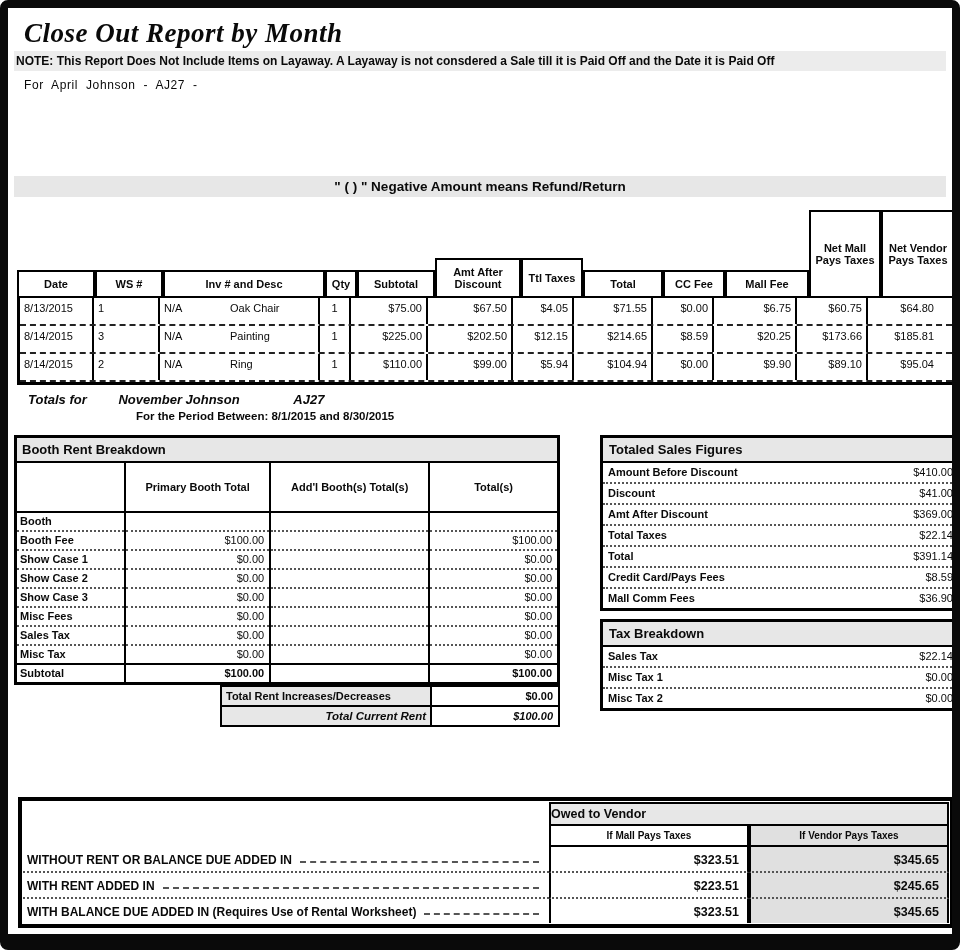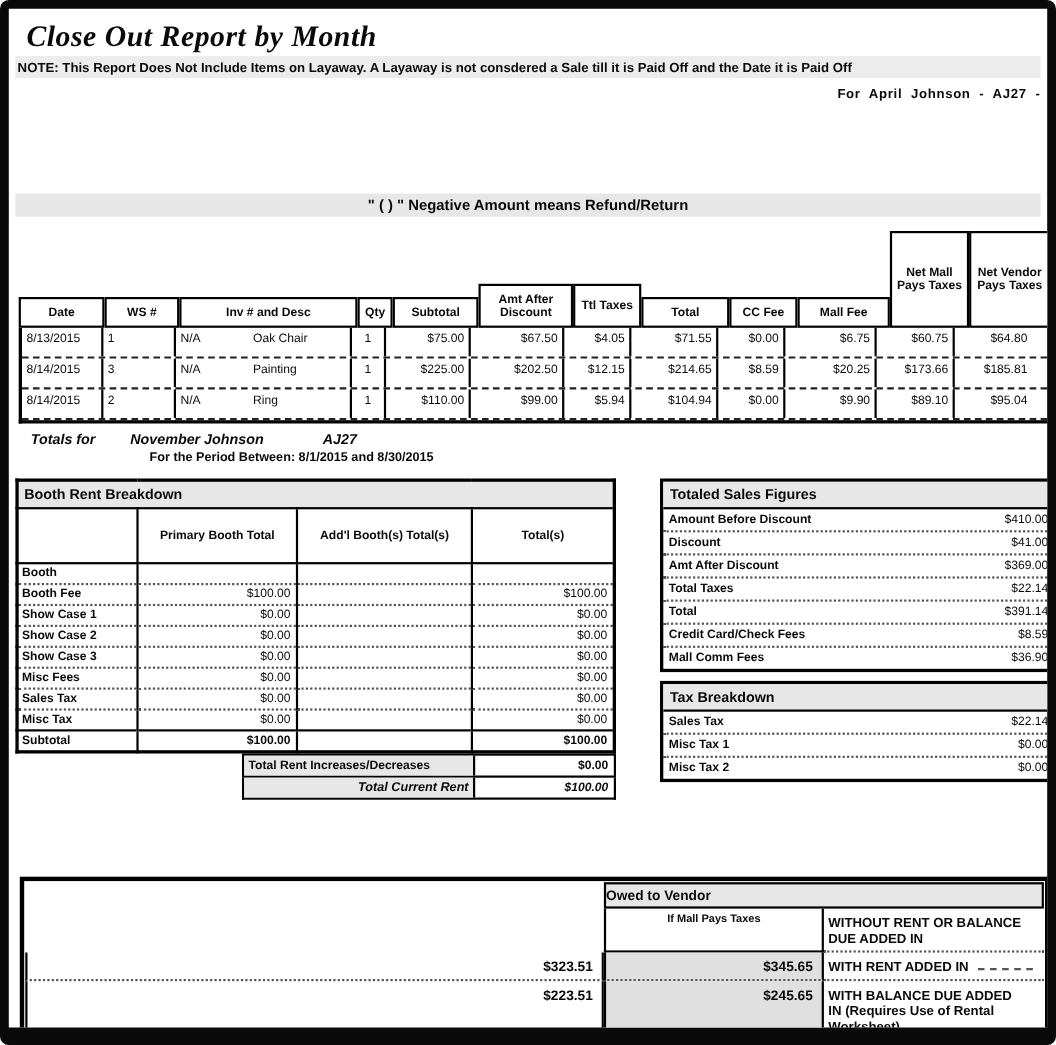--- a/index.html
+++ b/index.html
@@ -2,21 +2,21 @@
 <html><head>
 <meta charset="utf-8">
 <style>
   * { box-sizing: border-box; margin: 0; padding: 0; }
   html,body { background:#fff; }
   body { width:960px; height:950px; font-family:"Liberation Sans", sans-serif; color:#0a0a0a; }
   .frame { width:960px; height:950px; border:8px solid #0a0a0a; border-bottom-width:16px; border-radius:8px; background:#fff; padding:6px 6px 0 6px; overflow:hidden; }
 
   .report-title { font-family:"Liberation Serif", serif; font-weight:bold; font-style:italic; font-size:27px; margin:4px 0 2px 10px; letter-spacing:0.5px; }
   .note-band { background:#ececec; font-weight:bold; font-size:12px; padding:3px 2px; white-space:nowrap; overflow:hidden; }
-  .vendor-line { font-weight:bold; font-size:12px; margin:7px 0 0 10px; letter-spacing:0.6px; word-spacing:4px;text-align:right; }
+  .vendor-line { font-weight:normal; font-size:12px; margin:7px 0 0 10px; letter-spacing:0.6px; word-spacing:4px; }
 
   .legend-band { background:#e7e7e7; font-weight:bold; font-size:13.5px; text-align:center; padding:3px 0; margin-top:84px; }
 
   
   .sales-wrap { margin-top:13px; }
   .sales-head { display:grid; grid-template-columns:78px 68px 162px 32px 78px 86px 62px 80px 62px 84px 72px 74px; align-items:end; width:938px; margin-left:3px; }
   .hc { height:26px; border:2px solid #000; background:#fff; display:flex; align-items:center; justify-content:center; text-align:center; font-weight:bold; font-size:11px; line-height:1.12; padding:12px 1px; }
   .hc.h2 { height:40px; }
   .hc.h4 { height:88px; }
   .sales-body { width:938px; margin-left:3px; border:3px solid #000; border-top:none; }
@@ -254,21 +254,21 @@
           </div>
         <div class="prow">
             <span class="pl">Total Taxes</span>
             <span>$22.14</span>
           </div>
         <div class="prow">
             <span class="pl">Total</span>
             <span>$391.14</span>
           </div>
         <div class="prow">
-            <span class="pl">Credit Card/Check Fees</span>
+            <span class="pl">Credit Card/Pays Fees</span>
             <span>$8.59</span>
           </div>
         <div class="prow">
             <span class="pl">Mall Comm Fees</span>
             <span>$36.90</span>
           </div>
       </div>
 
       <div class="panel tax-panel">
         <div class="ttl">Tax Breakdown</div>
@@ -287,20 +287,21 @@
       </div>
     </div>
   </div>
 
   <div class="owed-wrap">
     <div class="owed">
       <div class="o-empty"></div>
       <div class="o-title">Owed to Vendor</div>
       <div class="o-empty"></div>
       <div class="o-ch">If  Mall Pays Taxes</div>
+      <div class="o-ch gray">If Vendor Pays Taxes</div>
 
       <div class="o-lbl">
           <span>WITHOUT RENT OR BALANCE DUE ADDED IN</span>
           <span class="leader"></span>
         </div>
       <div class="o-val">$323.51</div>
       <div class="o-val gray">$345.65</div>
 
       <div class="o-lbl">
           <span>WITH RENT ADDED IN</span>

